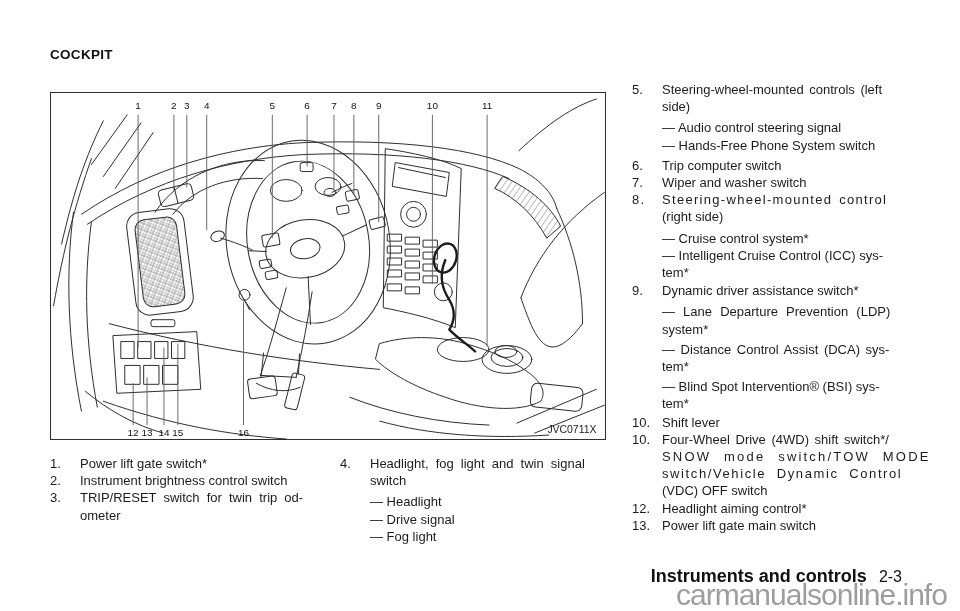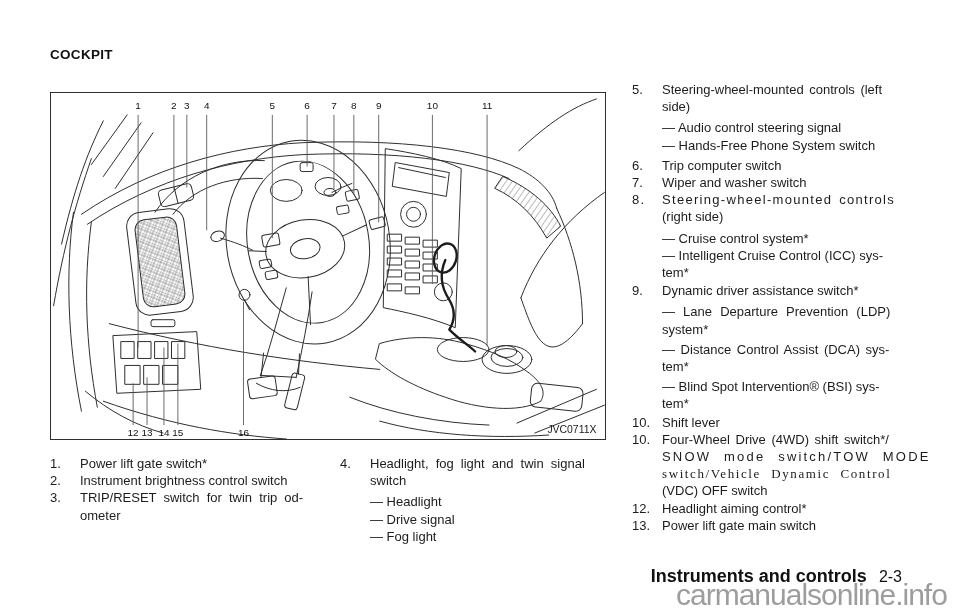--- a/index.html
+++ b/index.html
@@ -21,21 +21,21 @@
   #callouts line{stroke:#5a5a5a;stroke-width:.9;}
   #callouts text{font-family:"Liberation Sans",sans-serif;font-size:10px;fill:#111;text-anchor:middle;}
   .fig-code{font-family:"Liberation Sans",sans-serif;font-size:10.5px;fill:#222;text-anchor:end;}
   .col{position:absolute;font-size:13px;line-height:17.2px;color:#1c1c1c;}
   .ln{position:relative;white-space:nowrap;}
   .num{position:absolute;left:-30px;}
   .g4{margin-top:4px;} .g3{margin-top:3px;} .g1{margin-top:1px;}
   .j1{word-spacing:2px;} .j2{word-spacing:3.5px;} .j3{word-spacing:4.5px;}
   .jl1{letter-spacing:1.3px;word-spacing:2px;}
   .jl2{letter-spacing:2.2px;word-spacing:7px;}
-  .jl3{letter-spacing:1.6px;word-spacing:5.5px;font-family:Liberation Serif, serif;}
+  .jl3{letter-spacing:1.6px;word-spacing:5.5px;}
   .footer{
     position:absolute;left:600px;top:566px;width:302px;display:flex;
     justify-content:flex-end;align-items:baseline;gap:12px;
   }
   .footer .chapter{font-size:18px;font-weight:bold;color:#111;}
   .footer .pageno{font-size:16px;color:#111;}
   .watermark{
     position:absolute;left:676px;top:578px;font-size:30px;color:#9d9d9d;
     letter-spacing:-1px;white-space:nowrap;
   }
@@ -238,21 +238,21 @@
     <div class="ln"><span>— Fog light</span></div>
   </div>
 
   <div class="col" style="left:662px;top:81px;width:248px;">
     <div class="ln j1"><span class="num">5.</span><span>Steering-wheel-mounted controls (left</span></div>
     <div class="ln"><span>side)</span></div>
     <div class="ln g4"><span>— Audio control steering signal</span></div>
     <div class="ln"><span>— Hands-Free Phone System switch</span></div>
     <div class="ln g3"><span class="num">6.</span><span>Trip computer switch</span></div>
     <div class="ln"><span class="num">7.</span><span>Wiper and washer switch</span></div>
-    <div class="ln jl1"><span class="num">8.</span><span>Steering-wheel-mounted controls</span></div>
+    <div class="ln jl1"><span class="num">8.</span><span>Steering-wheel-mounted control</span></div>
     <div class="ln"><span>(right side)</span></div>
     <div class="ln g4"><span>— Cruise control system*</span></div>
     <div class="ln"><span>— Intelligent Cruise Control (ICC) sys-</span></div>
     <div class="ln"><span>tem*</span></div>
     <div class="ln g1"><span class="num">9.</span><span>Dynamic driver assistance switch*</span></div>
     <div class="ln g4 j3"><span>— Lane Departure Prevention (LDP)</span></div>
     <div class="ln"><span>system*</span></div>
     <div class="ln g3 j1"><span>— Distance Control Assist (DCA) sys-</span></div>
     <div class="ln"><span>tem*</span></div>
     <div class="ln g3"><span>— Blind Spot Intervention® (BSI) sys-</span></div>

